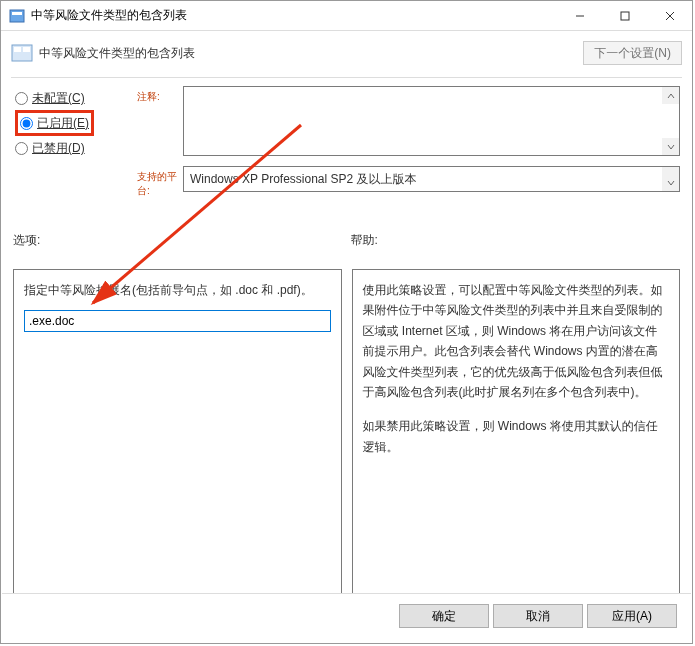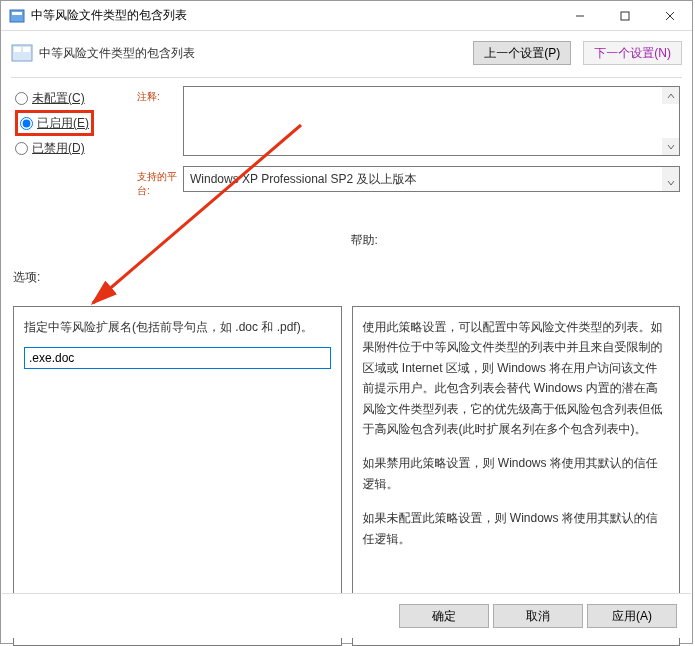--- a/index.html
+++ b/index.html
@@ -9,35 +9,35 @@
 .titlebar .t-icon { width: 16px; height: 16px; margin: 0 6px 0 8px; display: inline-block; }
 .titlebar .t-text { flex: 1; font-size: 12px; color: #000; }
 .tb-btns { display: flex; height: 100%; }
 .tb-btn { width: 45px; display: flex; align-items: center; justify-content: center; cursor: pointer; }
 .tb-btn svg { stroke: #333; stroke-width: 1; fill: none; }
 .header-row { display: flex; align-items: center; padding: 10px 10px 0 10px; }
 .header-row .h-icon { width: 22px; height: 20px; margin-right: 6px; }
 .header-row .h-text { flex: 1; font-size: 12px; }
 .nav-btns { display: flex; gap: 12px; margin-left: auto; }
 .w-btn { height: 24px; min-width: 90px; padding: 0 10px; background: #e1e1e1; border: 1px solid #adadad; font-size: 12px; cursor: pointer; }
-.w-btn:disabled { color: #a21caf; background: #f4f4f4; border-color: #ccc; cursor: default; }
+.w-btn:disabled { color: #737373; background: #f4f4f4; border-color: #ccc; cursor: default; }
 .divider { height: 1px; background: #ddd; margin: 12px 10px 0 10px; }
 .top-section { padding: 8px 12px 0 14px; display: grid; grid-template-columns: 96px 60px 1fr; column-gap: 6px; row-gap: 10px; }
 .radios { grid-row: 1 / span 3; }
 .radio-row { display: flex; align-items: center; height: 24px; font-size: 12px; text-decoration: underline; }
 .radio-row input { margin: 0 4px 0 0; }
 .hl { border: 3px solid #e53214; padding: 0 2px; height: 26px; display: inline-flex; align-items: center; }
 .lbl { font-size: 10px; color: #c2410c; padding-top: 4px; margin-left: 20px; }
 .comment-box { grid-column: 3; height: 70px; background: #fff; border: 1px solid #7a7a7a; position: relative; }
 .platform-box { grid-column: 3; height: 26px; background: #fff; border: 1px solid #7a7a7a; display: flex; align-items: center; padding: 0 6px; position: relative; }
 .scroll-up, .scroll-down { position: absolute; right: 0; width: 17px; height: 17px; background: #f1f1f1; display: flex; align-items: center; justify-content: center; }
 .scroll-up { top: 0; } .scroll-down { bottom: 0; }
 .scroll-up svg, .scroll-down svg { width: 8px; height: 8px; }
 .mid-labels { display: flex; padding: 24px 12px 4px 12px; }
-.mid-labels .left { width: 50%; margin-top: 37px; }
+.mid-labels .left { width: 50%; }
 .mid-labels .right { width: 50%; padding-left: 4px; }
 .columns { display: flex; gap: 10px; padding: 16px 12px; }
 .col { flex: 1; border: 1px solid #7a7a7a; background: #fff; padding: 10px; height: 340px; overflow: hidden; font-size: 12px; line-height: 1.7; }
 .opt-instruct { margin-bottom: 10px; }
 .opt-input { width: 100%; height: 22px; border: 1px solid #0078d7; padding: 2px 4px; font-size: 12px; outline: none; }
 .help-para { margin: 0 0 14px 0; }
 .footer { position: absolute; bottom: 5px; left: 1px; right: 1px; border-top: 1px solid #ddd; padding: 10px 14px; display: flex; justify-content: flex-end; gap: 4px; background: #fff; }
 .arrow-overlay { position: absolute; pointer-events: none; }
 </style>
 </head>
@@ -76,21 +76,20 @@
   <div class="header-row">
     <span class="h-icon">
       <svg viewBox="0 0 22 20">
           <rect x="1" y="2" width="20" height="16" fill="#d8e7f7" stroke="#7aa3cd"></rect>
           <rect x="3" y="4" width="7" height="5" fill="#fff"></rect>
           <rect x="12" y="4" width="7" height="5" fill="#fff"></rect>
         </svg>
     </span>
     <span class="h-text">中等风险文件类型的包含列表</span>
     <div class="nav-btns">
-      <button class="w-btn">上一个设置(P)</button>
       <button class="w-btn" disabled="">下一个设置(N)</button>
     </div>
   </div>
   <div class="divider"></div>
 
   <div class="top-section">
     <div class="radios">
       <label class="radio-row">
         <input type="radio" name="cfg" style="">
         <span>未配置(C)</span>
@@ -143,21 +142,20 @@
   </div>
 
   <div class="columns">
     <div class="col">
       <div class="opt-instruct">指定中等风险扩展名(包括前导句点，如 .doc 和 .pdf)。</div>
       <input class="opt-input" type="text" value=".exe.doc" style="">
     </div>
     <div class="col">
       <p class="help-para">使用此策略设置，可以配置中等风险文件类型的列表。如果附件位于中等风险文件类型的列表中并且来自受限制的区域或 Internet 区域，则 Windows 将在用户访问该文件前提示用户。此包含列表会替代 Windows 内置的潜在高风险文件类型列表，它的优先级高于低风险包含列表但低于高风险包含列表(此时扩展名列在多个包含列表中)。</p>
       <p class="help-para">如果禁用此策略设置，则 Windows 将使用其默认的信任逻辑。</p>
-      <p class="help-para">如果未配置此策略设置，则 Windows 将使用其默认的信任逻辑。</p>
     </div>
   </div>
 
   <svg class="arrow-overlay" style="left:80px; top:118px;" width="230" height="200">
     <defs>
         <marker id="ah" markerWidth="10" markerHeight="10" refX="8" refY="3" orient="auto">
           <path d="M0,0 L0,6 L9,3 z" fill="#e53214"></path>
         </marker>
       </defs>
     <line x1="220" y1="6" x2="12" y2="184" stroke="#e53214" stroke-width="3" marker-end="url(#ah)"></line>

